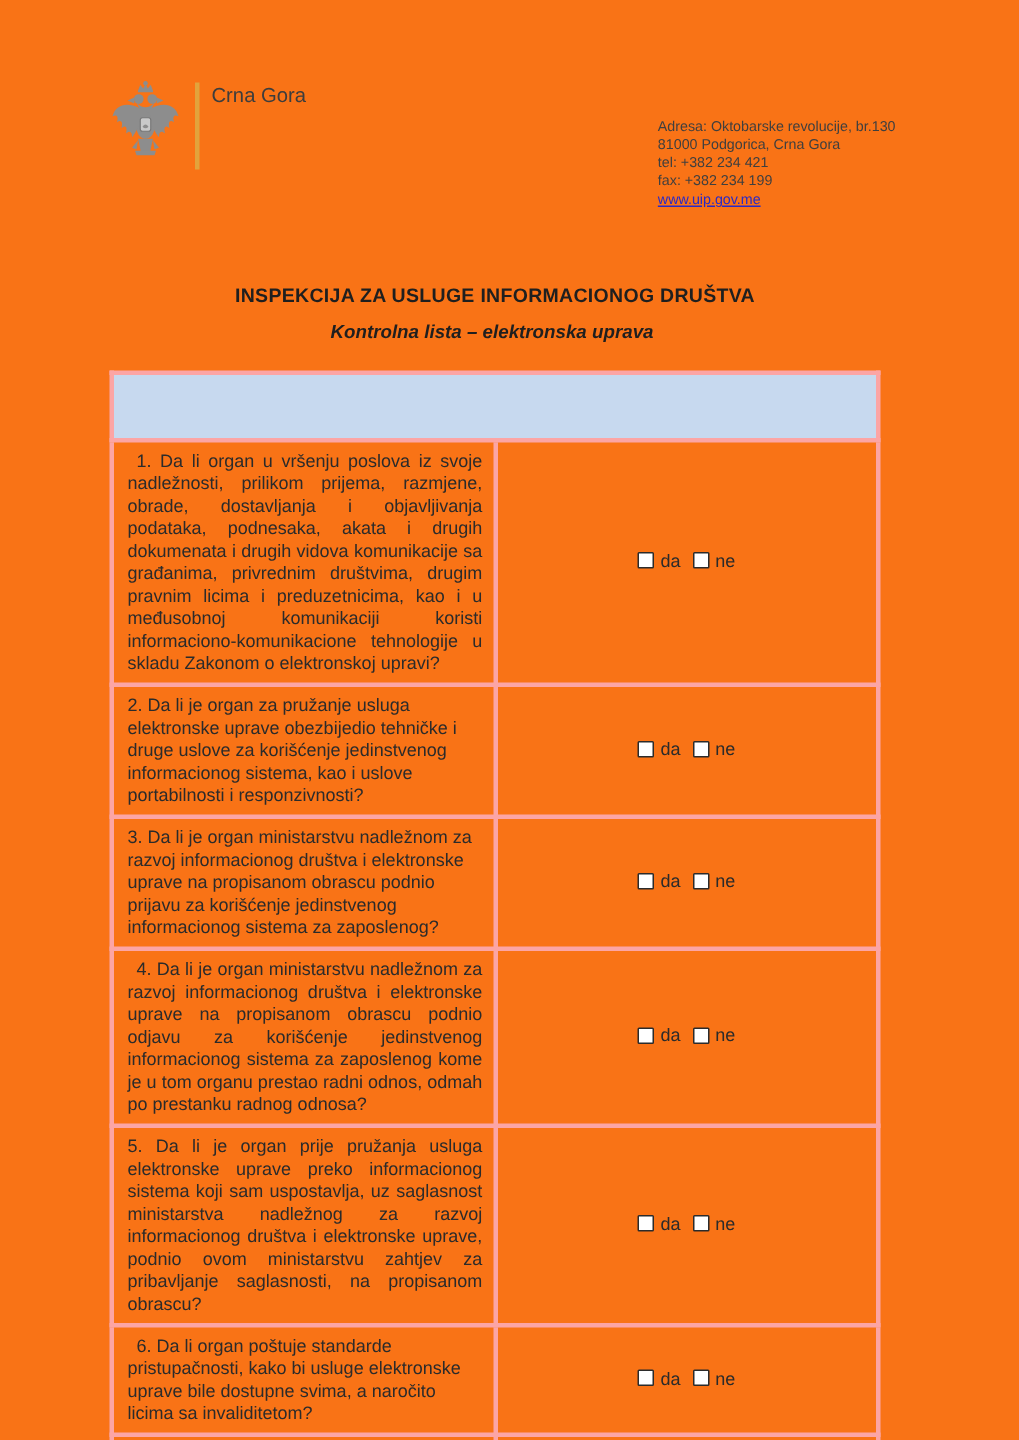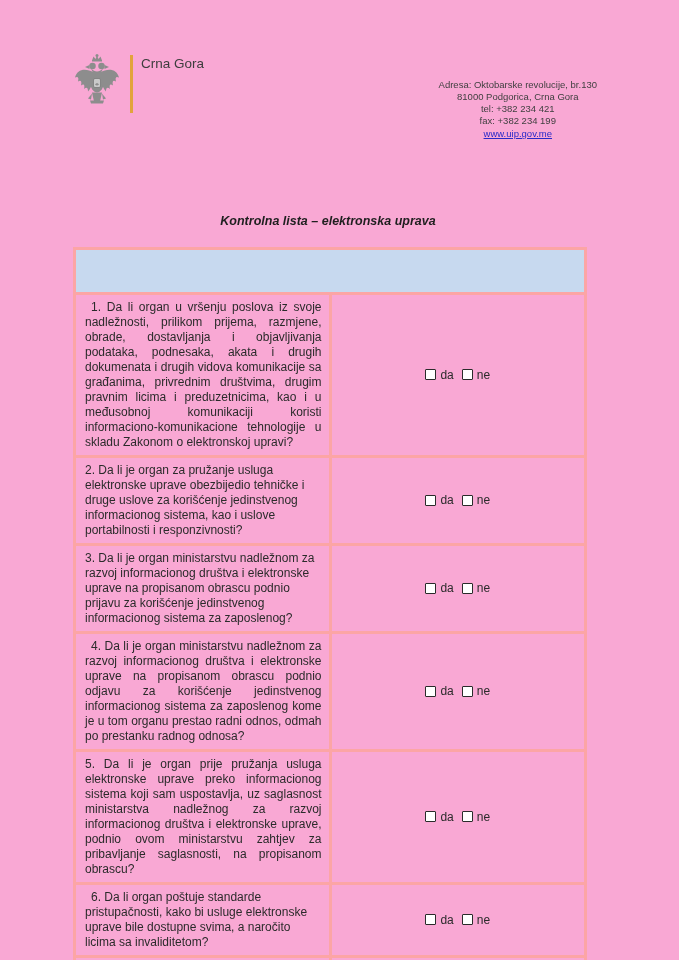--- a/index.html
+++ b/index.html
@@ -4,35 +4,35 @@
 <style>
   * { margin: 0; padding: 0; box-sizing: border-box; }
   html, body { background: #ffffff; }
   body {
     width: 679px; height: 960px;
     font-family: "Liberation Sans", sans-serif;
     color: #2f2f2f;
     position: relative;
     overflow: hidden;
   }
-  .page { position: absolute; inset: 0; background: #f9a8d4; }
+  .page { position: absolute; inset: 0; background: #f97316; }
 
   
   .coat { position: absolute; left: 72px; top: 52px; width: 50px; height: 61px; }
   .gold-rule {
     position: absolute; left: 130px; top: 55px;
     width: 2.5px; height: 58px; background: #e2a33c;
   }
   .org-block {
     position: absolute; left: 141px; top: 54px;
     font-size: 13.5px; line-height: 20px; color: #3d3d3d;
   }
   .addr-block {
     position: absolute; right: 82px; top: 79px;
-    text-align: center; font-size: 9.5px; line-height: 12px; color: #3f3f3f;
+    text-align: left; font-size: 9.5px; line-height: 12px; color: #3f3f3f;
   }
   .addr-block .site {
     color: #2929c8; text-decoration: underline; display: inline-block; margin-top: 1px;
     cursor: pointer;
   }
 
   
   .doc-title {
     position: absolute; left: 73px; top: 189px; width: 514px;
     text-align: center; font-size: 13px; font-weight: bold; color: #1f1f1f;
@@ -123,20 +123,21 @@
   </div>
 
   <div class="addr-block">
     <div>Adresa: Oktobarske revolucije, br.130</div>
     <div>81000 Podgorica, Crna Gora</div>
     <div>tel: +382 234 421</div>
     <div>fax: +382 234 199</div>
     <div><span class="site">www.uip.gov.me</span></div>
   </div>
 
+  <div class="doc-title">INSPEKCIJA ZA USLUGE INFORMACIONOG DRUŠTVA</div>
   <div class="doc-subtitle">Kontrolna lista – elektronska uprava</div>
 
   <table class="checklist">
     <thead>
       <tr>
         <th class="head-band" colspan="2"></th>
       </tr>
     </thead>
     <tbody>
     <tr>

